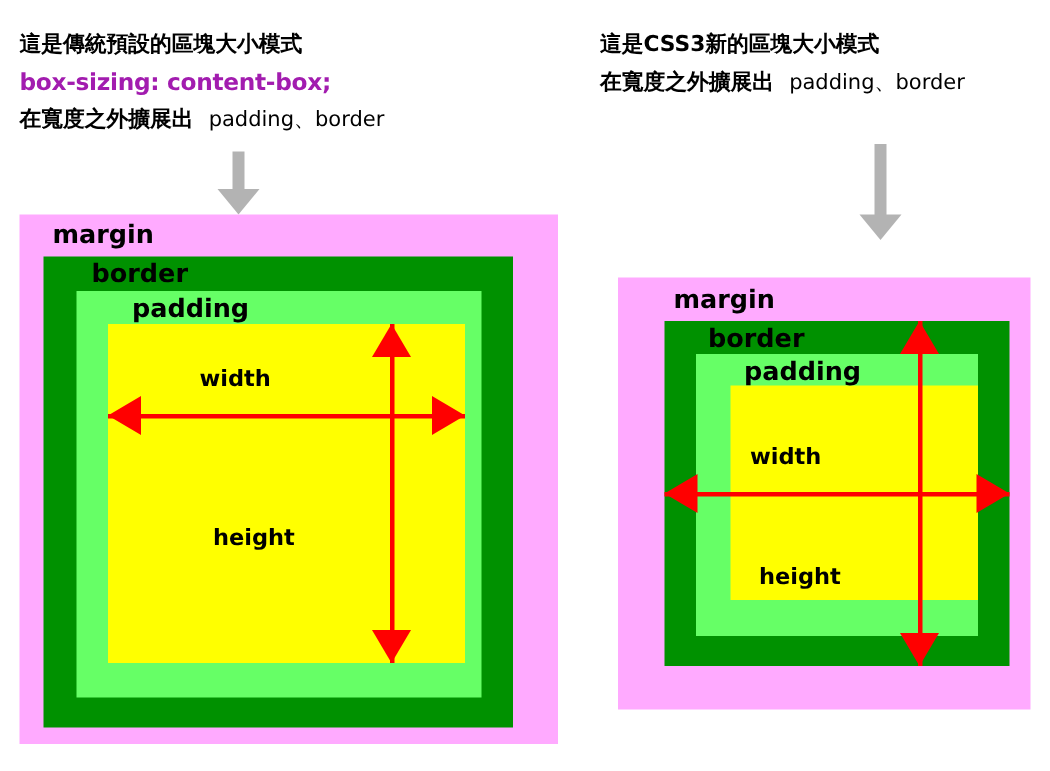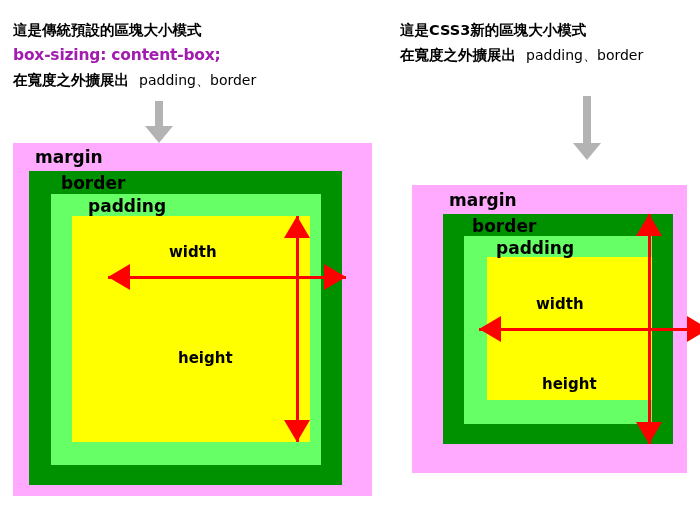--- a/index.html
+++ b/index.html
@@ -72,21 +72,21 @@
 
   #grey-arrow-left { left: 150px; top: 101px; }
   #grey-arrow-left .shaft { left: 5px; top: 0; width: 8px; height: 26px; }
   #grey-arrow-left .head  { left: -5px; top: 25px; }
 
   #grey-arrow-right { left: 578px; top: 96px; }
   #grey-arrow-right .shaft { left: 5px; top: 0; width: 8px; height: 48px; }
   #grey-arrow-right .head  { left: -5px; top: 47px; }
 
   
-  .boxfig { position: absolute; padding-left: 36px; }
+  .boxfig { position: absolute; }
 
   .layer {
     position: absolute;
     box-sizing: border-box;
   }
   .layer-margin  { background: #ffaaff; }
   .layer-border  { background: #009100; }
   .layer-padding { background: #66ff66; }
   .layer-content { background: #ffff00; }
 

